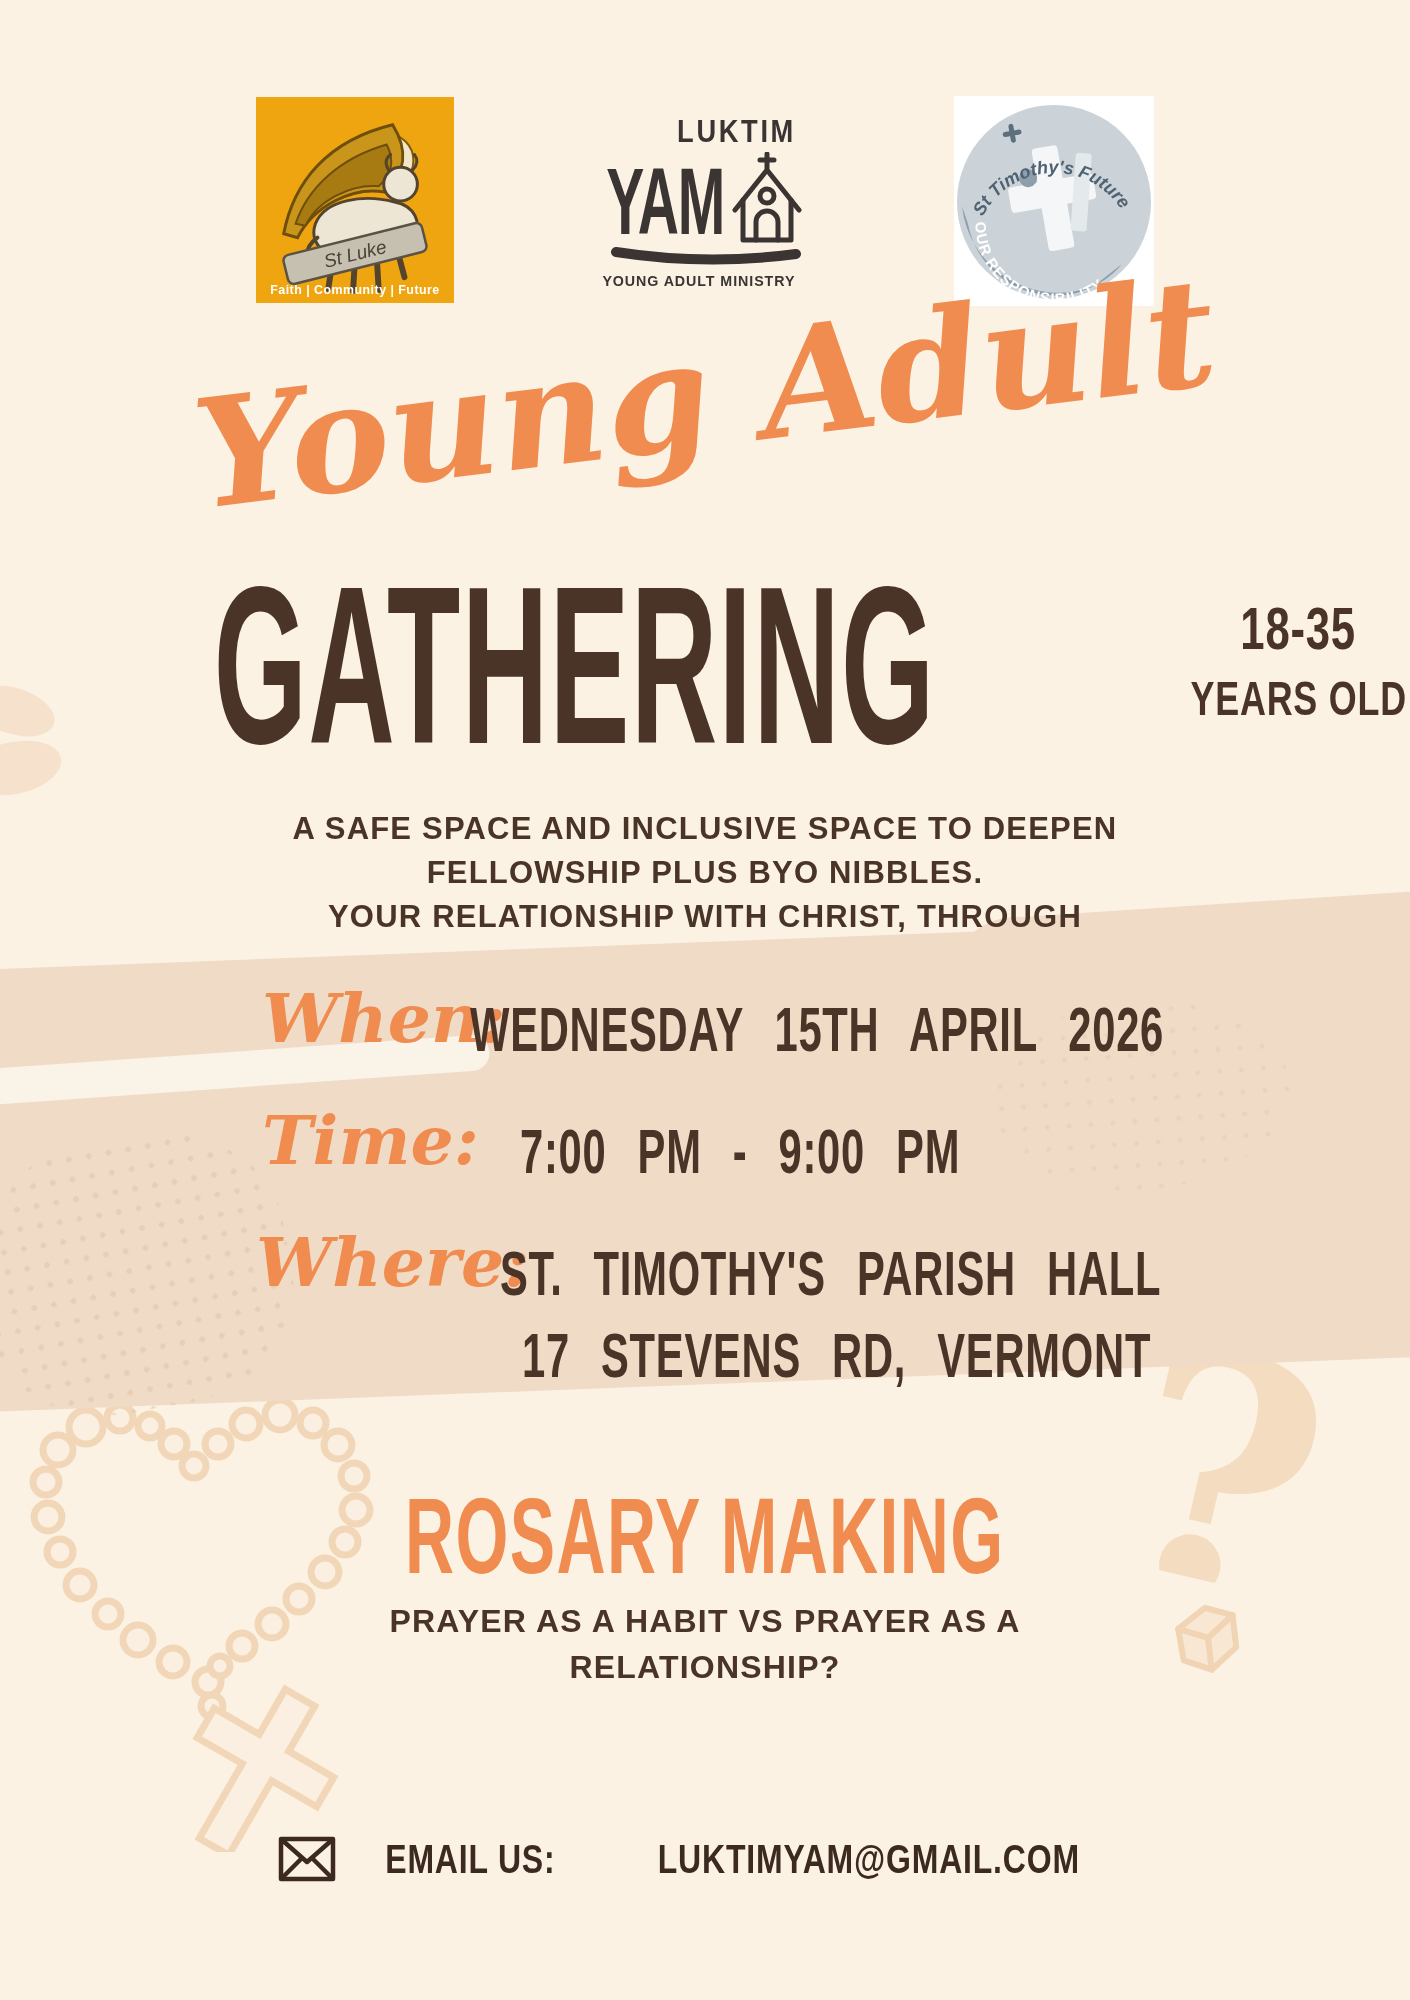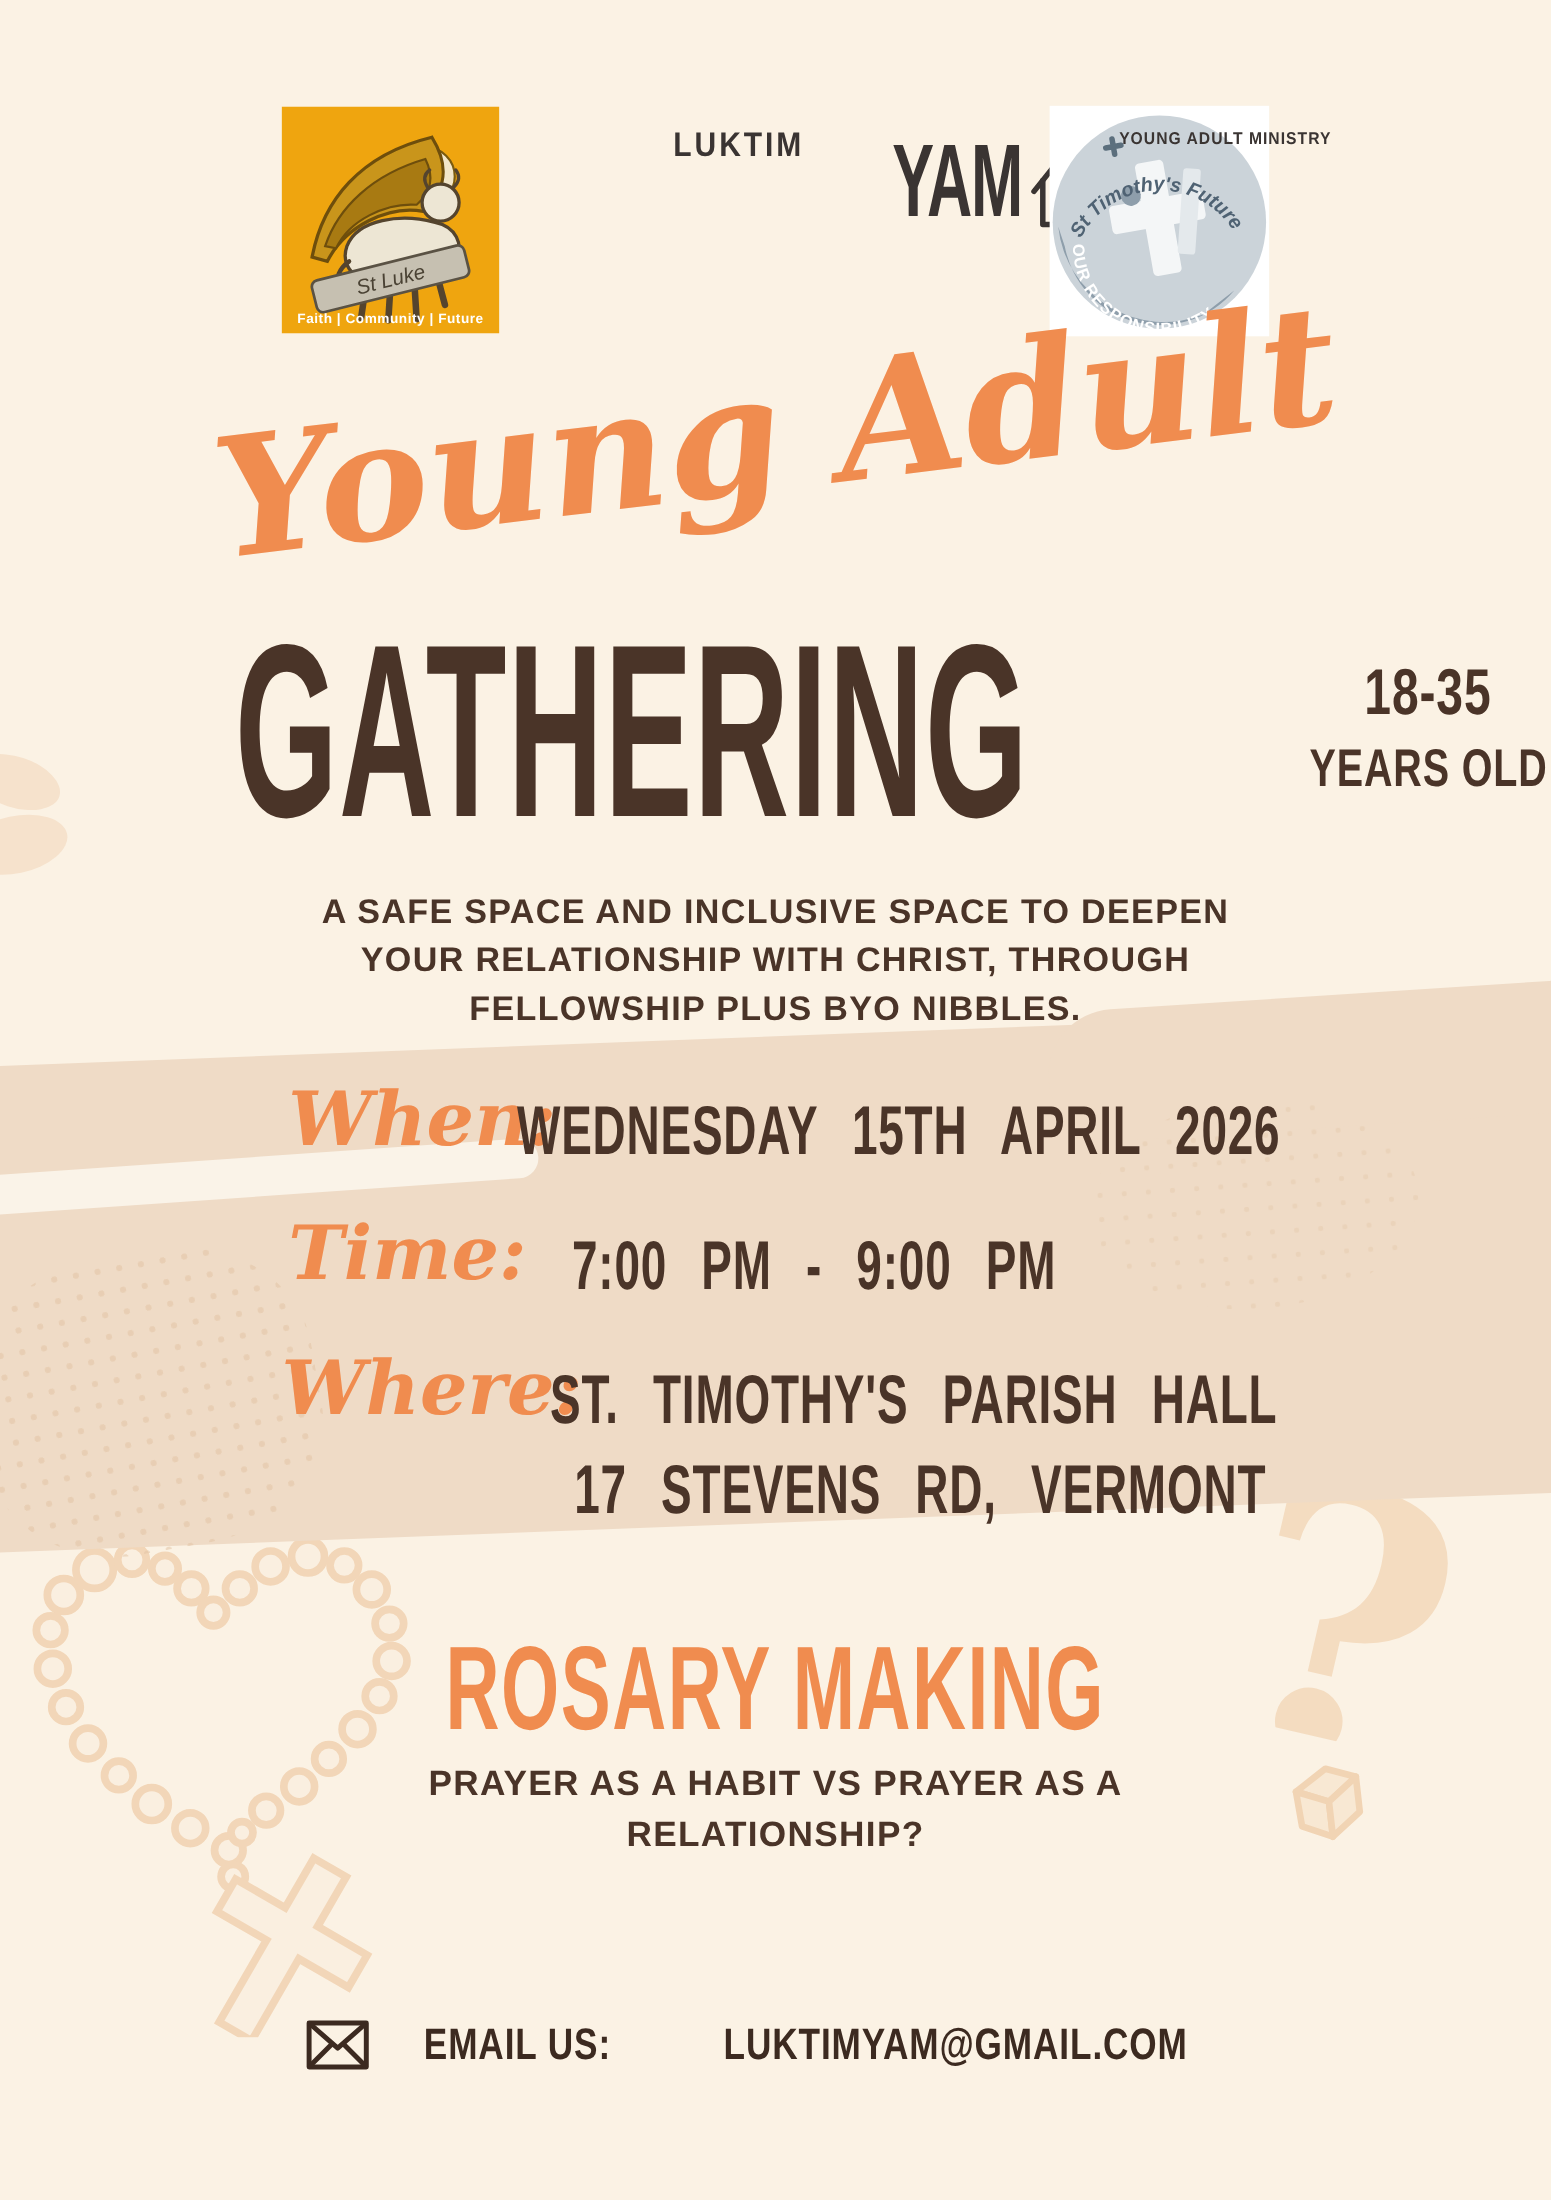--- a/index.html
+++ b/index.html
@@ -5,21 +5,21 @@
   html,body{margin:0;padding:0;background:#e8e2d8;}
   .flyer{
     position:relative; width:1410px; height:2000px;
     background:#FBF2E4; overflow:hidden;
     font-family:"Liberation Sans", sans-serif;
   }
   
   .logo-row{position:absolute; top:96px; left:0; width:100%;
     display:flex; justify-content:center; align-items:flex-start; gap:150px;}
   .logo-stluke{width:198px; height:208px;}
-  .logo-yam{width:200px; display:flex; flex-direction:row; align-items:flex-start; color:#3A3432; padding-top:18px;}
+  .logo-yam{width:200px; display:flex; flex-direction:column; align-items:flex-end; color:#3A3432; padding-top:18px;}
   .yam-org{font-weight:bold; font-size:31px; letter-spacing:3px; transform:scaleX(.88);}
   .yam-row{display:flex; align-items:flex-end; gap:6px; margin-top:2px;}
   .yam-acronym{font-weight:bold; font-size:92px; line-height:.92; display:inline-block; transform:scale(.62,1.02); transform-origin:right center; letter-spacing:-2px;}
   .yam-subtitle{font-weight:bold; font-size:15.5px; letter-spacing:1px; margin-top:4px; transform:scaleX(.92); white-space:nowrap;}
   .logo-sttim{width:200px; height:210px;}
   
   .title-script{
     position:absolute; top:318px; left:50%; transform:translateX(-50%) rotate(-7deg);
     font-family:"DejaVu Serif", serif; font-style:italic; font-weight:bold;
     font-size:150px; color:#F08C4F; white-space:nowrap; z-index:6; line-height:1;
@@ -151,22 +151,22 @@
   <div class="title-row">
     <span class="title-main">GATHERING</span>
     <span class="age-block">
       <span class="age-range">18-35</span><br>
       <span class="age-suffix">YEARS OLD</span>
     </span>
   </div>
 
   <div class="intro">
     <div>A SAFE SPACE AND INCLUSIVE SPACE TO DEEPEN</div>
+    <div>FELLOWSHIP PLUS BYO NIBBLES.</div>
     <div>YOUR RELATIONSHIP WITH CHRIST, THROUGH</div>
-    <div>FELLOWSHIP PLUS BYO NIBBLES.</div>
   </div>
 
   <div class="band"></div>
   <div class="white-streak"></div>
   <div class="dots1"></div>
   <div class="dots2"></div>
 
   <div class="script-label" style="left:262px; top:984px;">When:</div>
   <div class="detail-value" style="left:470px; top:1000px;">WEDNESDAY 15TH APRIL 2026</div>
 

